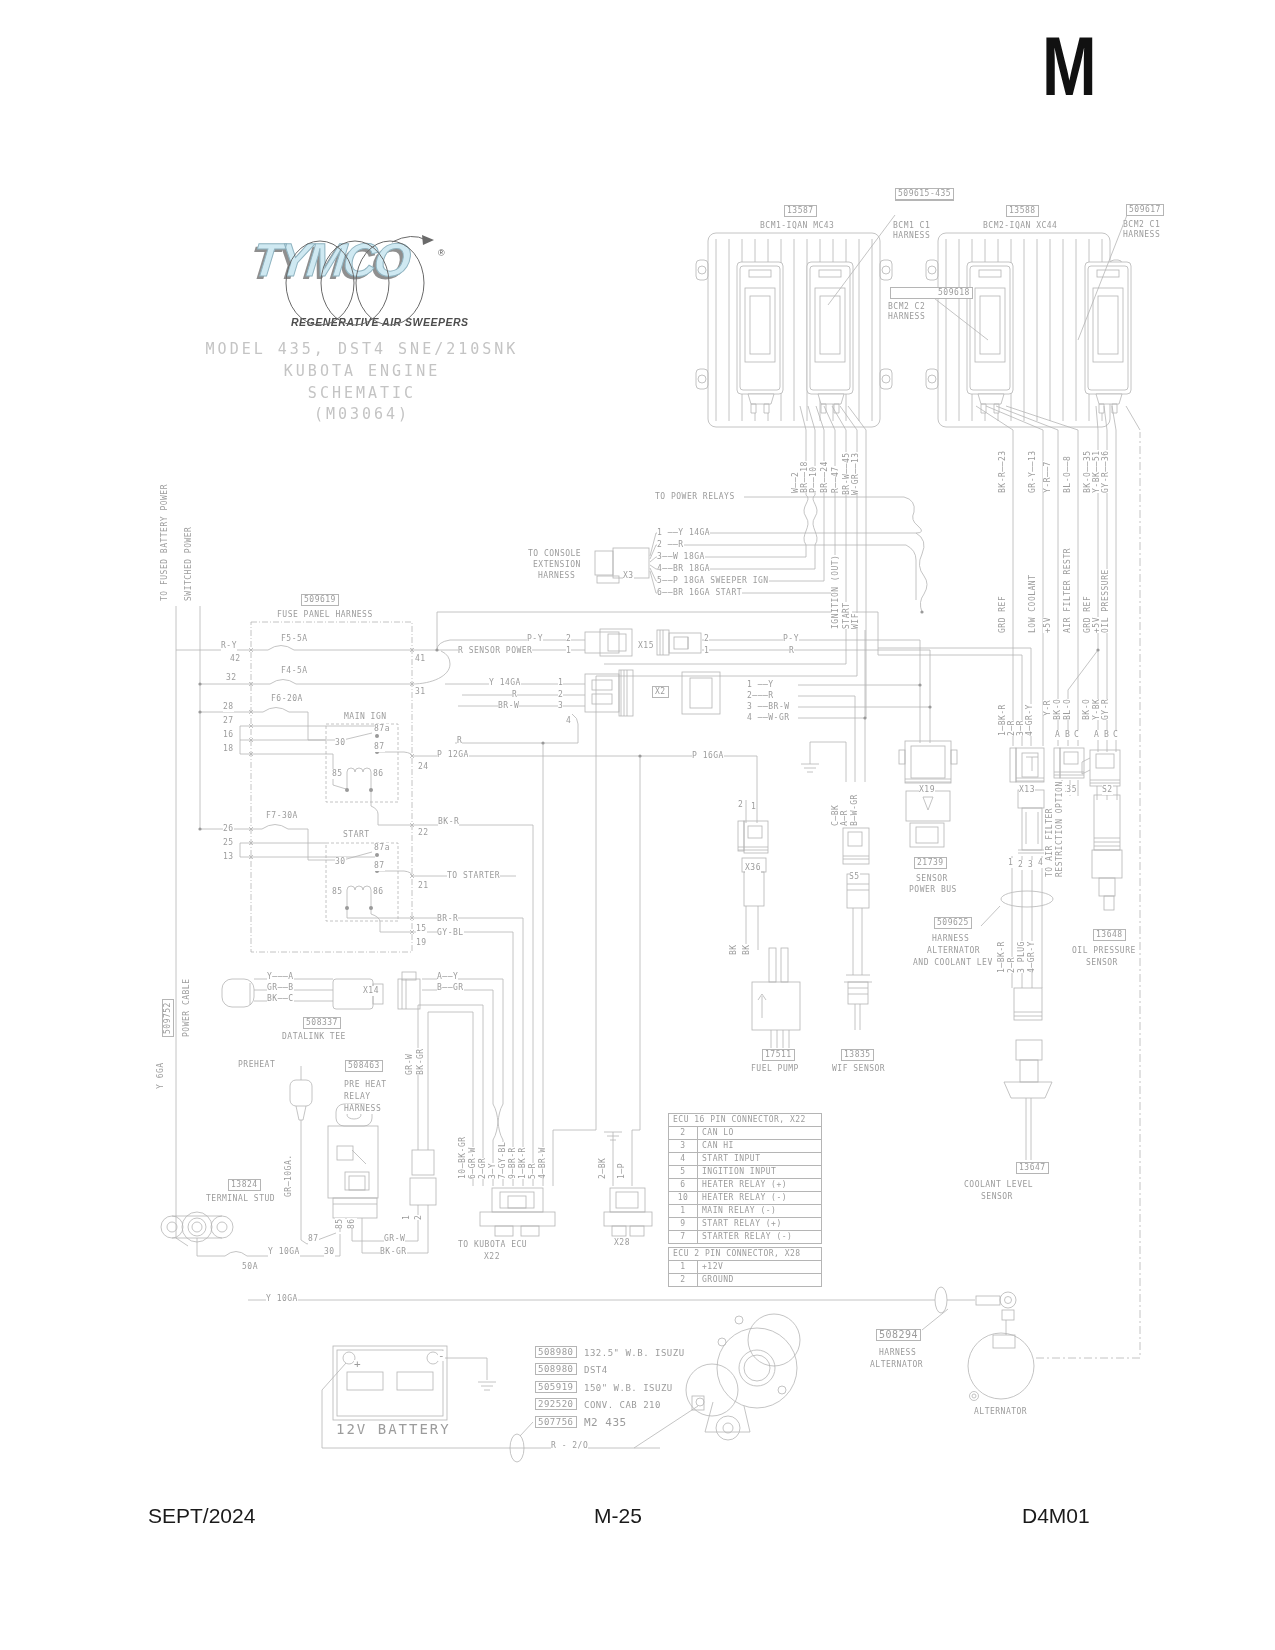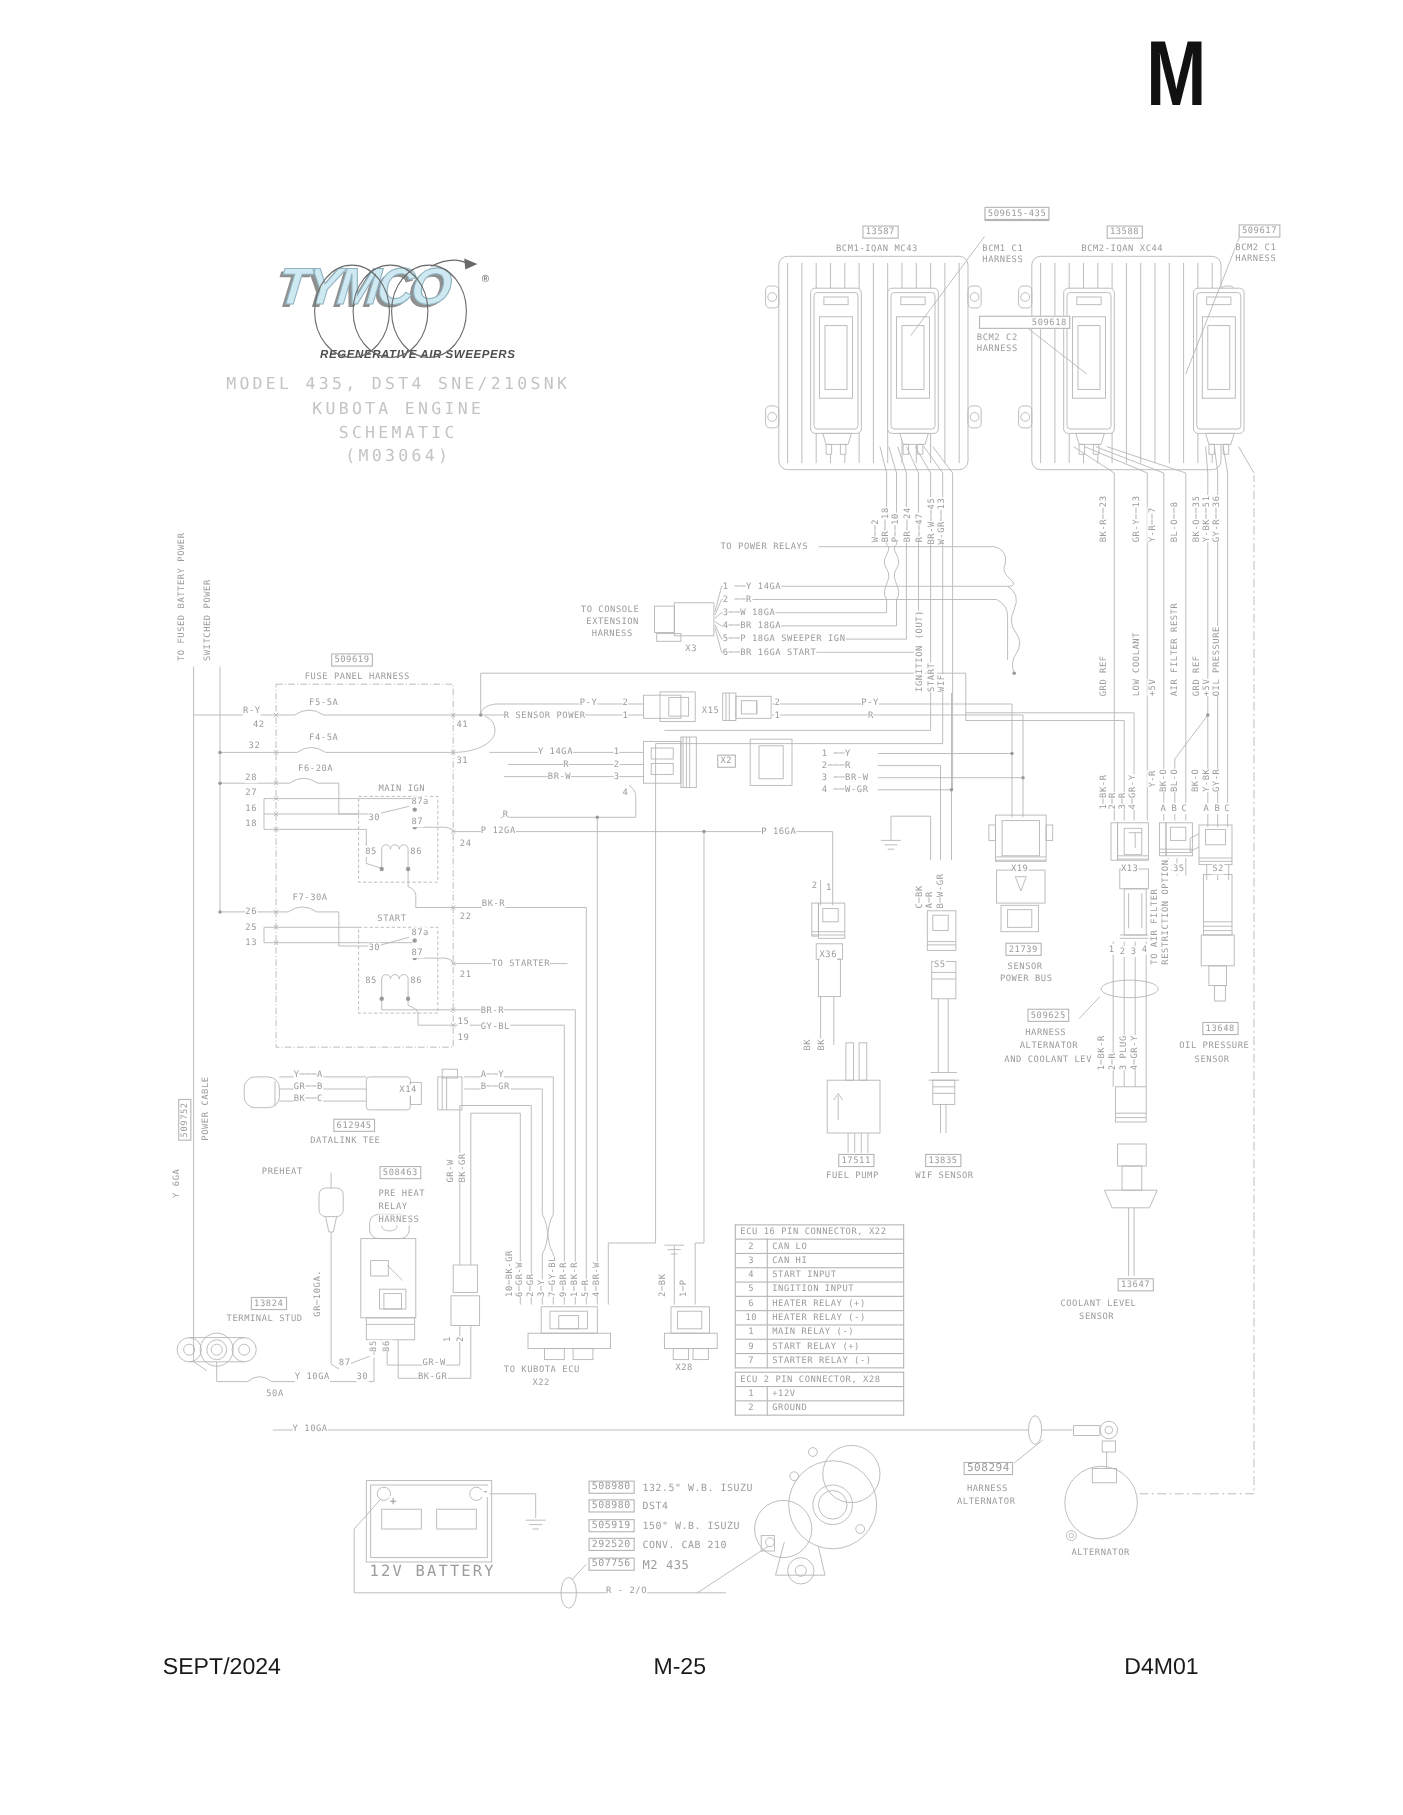--- a/index.html
+++ b/index.html
@@ -480,21 +480,21 @@
       <span class="lbl v" style="left: 1038px; top: 623px;">LOW COOLANT</span>
       <span class="lbl v" style="left: 1053px; top: 623px;">+5V</span>
       <span class="lbl v" style="left: 1073px; top: 623px;">AIR FILTER RESTR</span>
       <span class="lbl v" style="left: 1093px; top: 623px;">GRD REF</span>
       <span class="lbl v" style="left: 1102px; top: 623px;">+5V</span>
       <span class="lbl v" style="left: 1111px; top: 623px;">OIL PRESSURE</span>
       <span class="lbl" style="left: 655px; top: 492px;">TO POWER RELAYS</span>
       <span class="lbl" style="left: 528px; top: 549px;">TO CONSOLE</span>
       <span class="lbl" style="left: 533px; top: 560px;">EXTENSION</span>
       <span class="lbl" style="left: 538px; top: 571px;">HARNESS</span>
-      <span class="lbl" style="left: 623px; top: 585px;">X3</span>
+      <span class="lbl" style="left: 623px; top: 571px;">X3</span>
       <span class="lbl" style="left: 657px; top: 528px;">1 ──Y 14GA</span>
       <span class="lbl" style="left: 657px; top: 540px;">2 ──R</span>
       <span class="lbl" style="left: 657px; top: 552px;">3──W 18GA</span>
       <span class="lbl" style="left: 657px; top: 564px;">4──BR 18GA</span>
       <span class="lbl" style="left: 657px; top: 576px;">5──P 18GA SWEEPER IGN</span>
       <span class="lbl" style="left: 657px; top: 588px;">6──BR 16GA START</span>
       <span class="lbl b" style="left: 301px; top: 594px;">509619</span>
       <span class="lbl" style="left: 277px; top: 610px;">FUSE PANEL HARNESS</span>
       <span class="lbl v" style="left: 170px; top: 591px;">TO FUSED BATTERY POWER</span>
       <span class="lbl v" style="left: 194px; top: 591px;">SWITCHED POWER</span>
@@ -617,21 +617,21 @@
       <span class="lbl" style="left: 832px; top: 1064px;">WIF SENSOR</span>
       <span class="lbl" style="left: 267px; top: 972px;">Y───A</span>
       <span class="lbl" style="left: 267px; top: 983px;">GR──B</span>
       <span class="lbl" style="left: 267px; top: 994px;">BK──C</span>
       <span class="lbl" style="left: 363px; top: 986px;">X14</span>
       <span class="lbl" style="left: 437px; top: 972px;">A──Y</span>
       <span class="lbl" style="left: 437px; top: 983px;">B──GR</span>
       <span class="lbl v b" style="left: 174px; top: 1025px;">509752</span>
       <span class="lbl v" style="left: 192px; top: 1027px;">POWER CABLE</span>
       <span class="lbl v" style="left: 166px; top: 1079px;">Y 6GA</span>
-      <span class="lbl b" style="left: 303px; top: 1017px;">612945</span>
+      <span class="lbl b" style="left: 303px; top: 1017px;">508337</span>
       <span class="lbl" style="left: 282px; top: 1032px;">DATALINK TEE</span>
       <span class="lbl" style="left: 238px; top: 1060px;">PREHEAT</span>
       <span class="lbl b" style="left: 345px; top: 1060px;">508463</span>
       <span class="lbl" style="left: 344px; top: 1080px;">PRE HEAT</span>
       <span class="lbl" style="left: 344px; top: 1092px;">RELAY</span>
       <span class="lbl" style="left: 344px; top: 1104px;">HARNESS</span>
       <span class="lbl v" style="left: 415px; top: 1065px;">GR-W</span>
       <span class="lbl v" style="left: 426px; top: 1065px;">BK-GR</span>
       <span class="lbl v" style="left: 294px; top: 1187px;">GR─10GA.</span>
       <span class="lbl b" style="left: 228px; top: 1179px;">13824</span>

